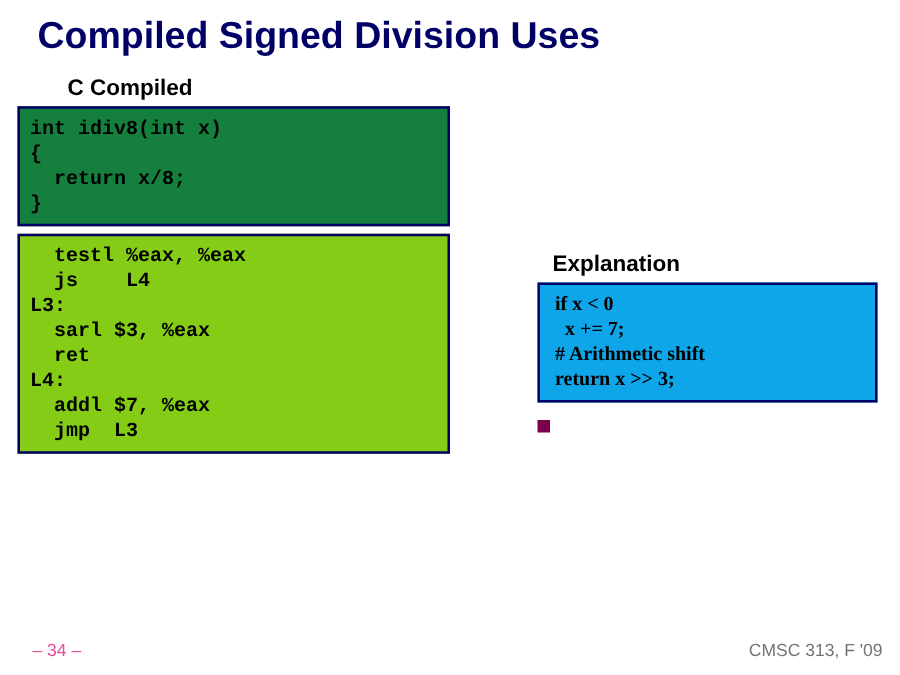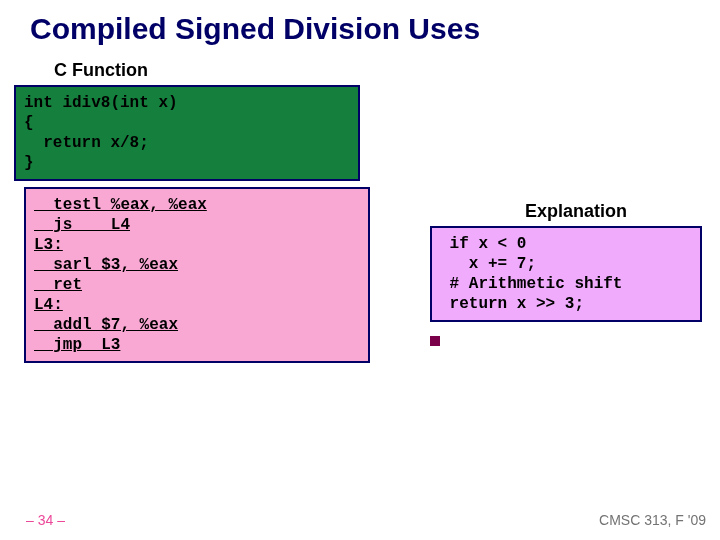--- a/index.html
+++ b/index.html
@@ -34,28 +34,28 @@
     white-space: pre;
     padding: 6px 8px;
     line-height: 1.25;
   }
   .codebox.lavender {
     background: #15803d;
     width: 326px;
     margin-left: 14px;
   }
   .codebox.yellow1 {
-    background: #f9a8d4;
+    background: #84cc16;
     width: 326px;
-    margin-left: 24px;
-    text-decoration: underline;
+    margin-left: 14px;
   }
   .codebox.yellow2 {
-    background: #f0abfc;
+    background: #0ea5e9;
     width: 252px;
+    font-family: Liberation Serif, serif;
   }
   .row {
     display: flex;
     align-items: flex-start;
   }
   .colL {
     width: 430px;
   }
   .colR {
     width: 280px;
@@ -94,39 +94,39 @@
     bottom: 12px;
     font-size: 14px;
     color: #737373;
   }
 </style>
 </head>
 <body>
 
 <div class="title">Compiled Signed Division Uses</div>
 
-<div class="section-label">C Function</div>
+<div class="section-label">C Compiled</div>
 <div class="codebox lavender">int idiv8(int x)
 {
   return x/8;
 }</div>
 
 <div class="row" style="margin-top:6px;">
   <div class="colL">
     <div class="codebox yellow1">  testl %eax, %eax
   js    L4
 L3:
   sarl $3, %eax
   ret
 L4:
   addl $7, %eax
   jmp  L3</div>
   </div>
   <div class="colR">
-    <div class="section-label expl" style="margin-top:14px;text-align:center;">Explanation</div>
+    <div class="section-label expl" style="margin-top:14px;">Explanation</div>
     <div class="codebox yellow2"> if x &lt; 0
    x += 7;
  # Arithmetic shift
  return x &gt;&gt; 3;</div>
     <div class="bullet-line">
       <div class="bullet-square"></div>
     </div>
   </div>
 </div>
 

